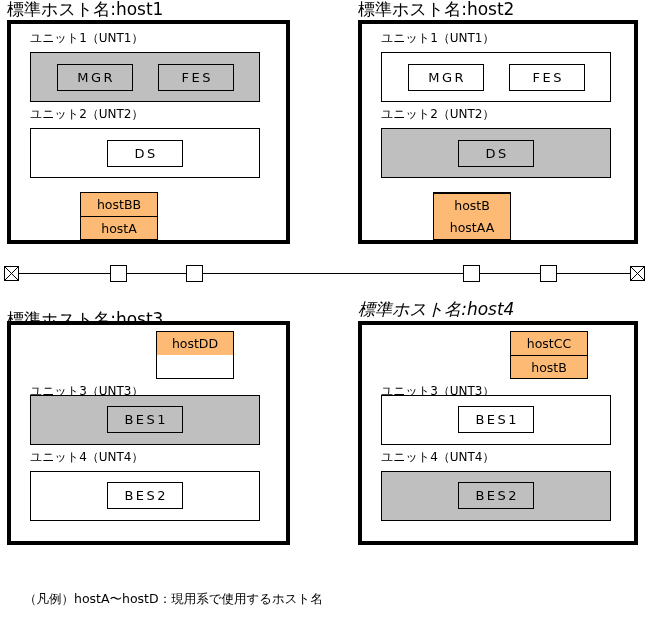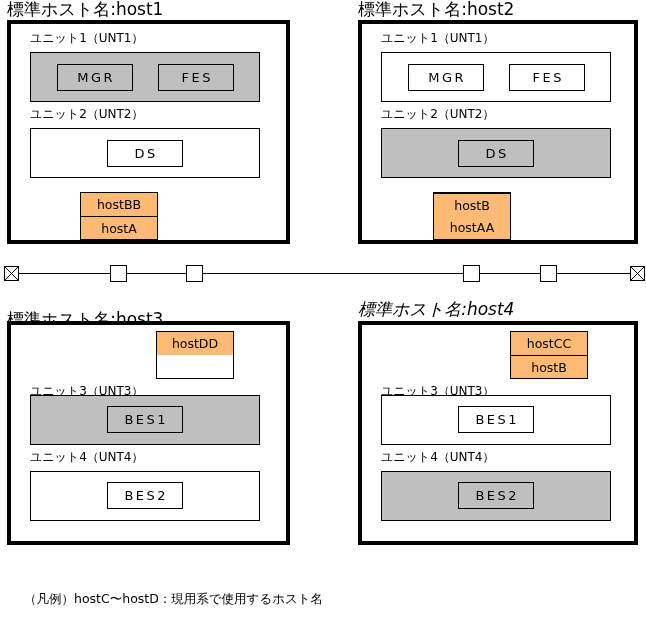--- a/index.html
+++ b/index.html
@@ -220,19 +220,19 @@
 
   <div class="unit-label" style="left:381px; top:384px;">ユニット3（UNT3）</div>
   <div class="unit-box" style="left:381px; top:395px; width:230px; height:50px;"></div>
   <div class="proc" style="left:458px; top:406px; width:76px; height:27px;">BES1</div>
 
   <div class="unit-label" style="left:381px; top:450px;">ユニット4（UNT4）</div>
   <div class="unit-box shaded" style="left:381px; top:471px; width:230px; height:50px;"></div>
   <div class="proc" style="left:458px; top:482px; width:76px; height:27px;">BES2</div>
 
   <div class="legend" style="left:24px; top:556px;">
-    <div>（凡例）hostC〜hostD：現用系で使用するホスト名</div>
+    <div>（凡例）hostA〜hostD：現用系で使用するホスト名</div>
     
     
     
   </div>
 
 </div>
 
 </body></html>

